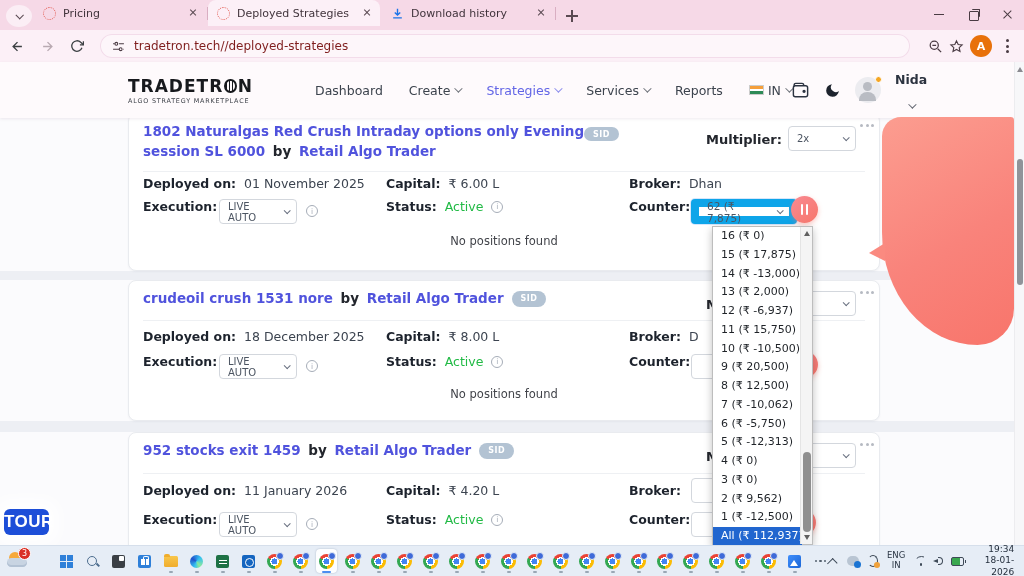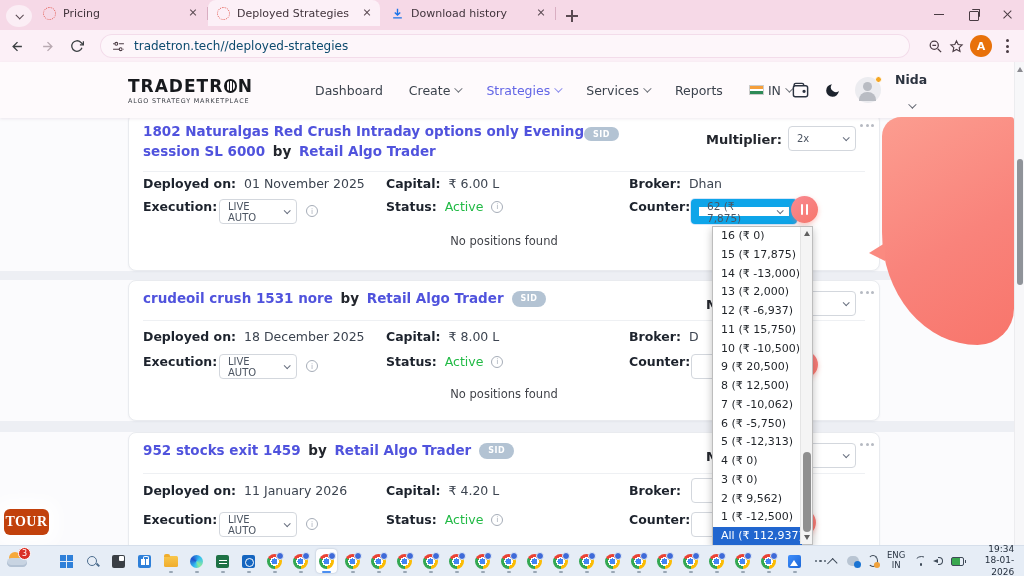--- a/index.html
+++ b/index.html
@@ -25,21 +25,21 @@
   .wc { width:34px; height:28px; position:relative; }
   .wc-min:before { content:""; position:absolute; left:12px; top:14px; width:10px; height:1.3px; background:#4a3b43; }
   .wc-max:before { content:""; position:absolute; left:13px; top:11px; width:8px; height:8px; border:1.2px solid #4a3b43; border-radius:1px; background:#f6d9e7; }
   .wc-max:after { content:""; position:absolute; left:15.5px; top:8.5px; width:7px; height:7px; border:1.2px solid #4a3b43; border-left:none; border-bottom:none; border-radius:1px; }
   .wc-close:before,.wc-close:after { content:""; position:absolute; left:12px; top:14.4px; width:11px; height:1.3px; background:#4a3b43; }
   .wc-close:before { transform:rotate(45deg);} .wc-close:after { transform:rotate(-45deg);}
 
   .toolbar { position:absolute; left:0; top:30px; width:1024px; height:32px; background:#fcf0f7; display:flex; align-items:center; }
   .nav-ico { width:26px; height:26px; display:flex; align-items:center; justify-content:center; margin-left:4px; }
   .urlbar { flex:1; height:24px; margin:0 8px 0 10px; max-width:810px; background:#fdf6fa; border-radius:12px; display:flex; align-items:center; padding:0 12px; box-shadow:inset 0 0 0 1px #f3dcea; }
-  .url-text { font-size:12px; color:#0c4a6e; margin-left:9px; }
+  .url-text { font-size:12px; color:#7f1d1d; margin-left:9px; }
   .toolbar-right { margin-left:auto; display:flex; align-items:center; gap:6px; padding-right:8px; }
   .avatar-a { width:22px; height:22px; border-radius:50%; background:#e8710a; color:#fff; font-size:11px; font-weight:bold; display:flex; align-items:center; justify-content:center; }
   .dots-v { width:18px; height:22px; display:flex; flex-direction:column; align-items:center; justify-content:center; gap:2.5px; }
   .dots-v i { width:3px; height:3px; border-radius:50%; background:#4a3b43; }
 
   
   .siteheader { position:absolute; left:0; top:62px; width:1024px; height:56px; background:#fefafc; box-shadow:0 1px 3px rgba(160,140,160,.18); display:flex; align-items:center; z-index:5; }
   .logo { margin-left:128px; width:125px; }
   .logo-line { display:flex; align-items:center; font-weight:bold; font-size:17px; letter-spacing:1px; color:#17191d; }
   .logo-o { width:14px; height:14px; border-radius:50%; border:2px solid #17191d; margin:0 1px; position:relative; background:repeating-linear-gradient(90deg,#17191d 0 1px,transparent 1px 3px); }
@@ -110,21 +110,21 @@
   .dd-thumb { position:absolute; left:2px; top:225px; width:8px; height:80px; border-radius:4px; background:#8f8f8f; }
 
   
   .chat-blob { position:absolute; left:882px; top:-1px; width:132px; height:228px; z-index:30;
     background:linear-gradient(150deg,#fc9d90 0%,#f9837b 55%,#f8756b 100%);
     border-radius:22px 4px 42px 110px / 22px 4px 42px 130px; }
   .chat-blob:before { content:""; position:absolute; left:-13px; top:126px; width:0; height:0; border-top:10px solid transparent; border-bottom:8px solid transparent; border-right:16px solid #fa8a80; }
   .page-scroll { position:absolute; left:1014px; top:62px; width:10px; height:483px; background:#f7f7f9; border-left:1px solid #ececef; z-index:60; }
   .ps-up { position:absolute; top:5px; left:1.5px; width:0; height:0; border-left:3.5px solid transparent; border-right:3.5px solid transparent; border-bottom:5px solid #8a8a90; }
   .ps-thumb { position:absolute; left:1.5px; top:97px; width:6px; height:126px; border-radius:3px; background:#8f9399; }
-  .tour-btn { position:absolute; left:4px; top:391px; width:45px; height:26px; background:#c2410c; color:#fff; font-size:14px; font-weight:bold; letter-spacing:.5px; border:none; border-radius:6px; z-index:70; box-shadow:0 0 16px 10px rgba(255,255,255,.85);font-family:Liberation Serif, serif; }
+  .tour-btn { position:absolute; left:4px; top:391px; width:45px; height:26px; background:#1d4ed8; color:#fff; font-size:17px; font-weight:bold; letter-spacing:.5px; border:none; border-radius:6px; z-index:70; box-shadow:0 0 16px 10px rgba(255,255,255,.85); }
 
   
   .taskbar { position:absolute; left:0; top:545px; width:1024px; height:31px; background:#e6edf6; border-top:1px solid #d6dfeb; display:flex; align-items:center; z-index:80; }
   .tb-weather { position:relative; width:34px; height:26px; margin-left:6px; }
   .tb-sun { position:absolute; left:3px; top:4px; width:12px; height:12px; border-radius:50%; background:#f6a93b; }
   .tb-cloud { position:absolute; left:1px; top:10px; width:20px; height:9px; border-radius:6px; background:#c8d4e2; box-shadow:inset 0 -2px 0 #b3c2d4; }
   .tb-badge { position:absolute; left:12px; top:-1px; min-width:13px; height:13px; border-radius:7px; background:#d93025; color:#fff; font-size:8px; display:flex; align-items:center; justify-content:center; border:1px solid #fff; }
   .tb-center { display:flex; align-items:center; gap:5px; margin-left:50px; }
   .tb-ic { position:relative; width:21px; height:24px; display:flex; align-items:center; justify-content:center; border-radius:4px; }
   .tb-ic .dotu { position:absolute; bottom:0px; left:8.5px; width:4px; height:2.5px; border-radius:2px; background:#9aa7b5; }

